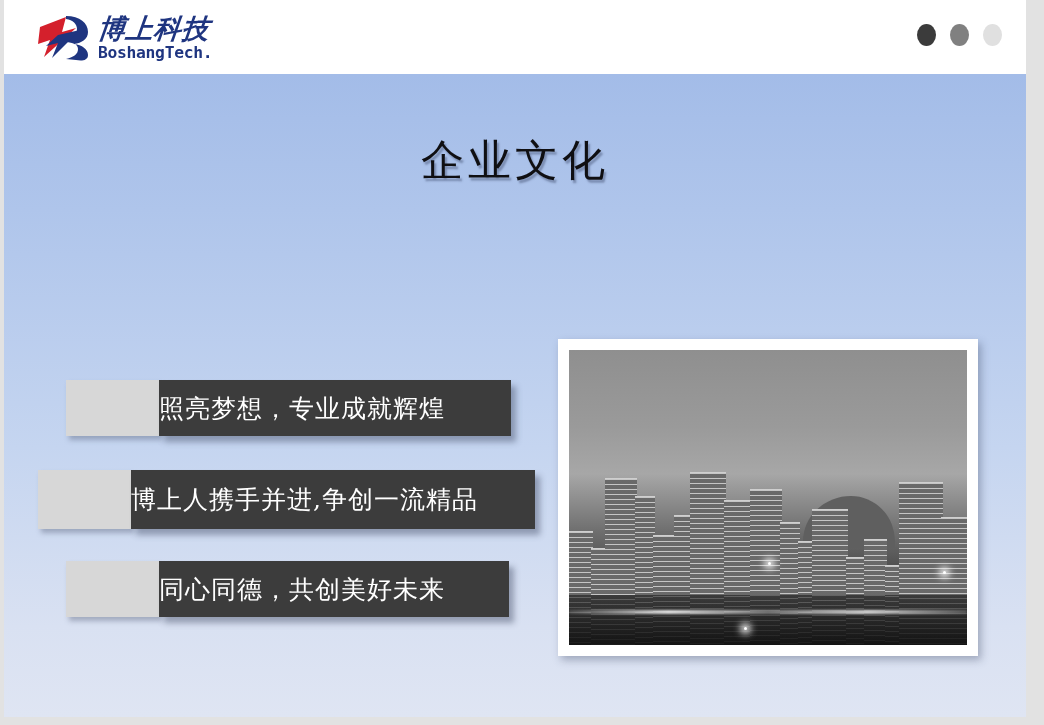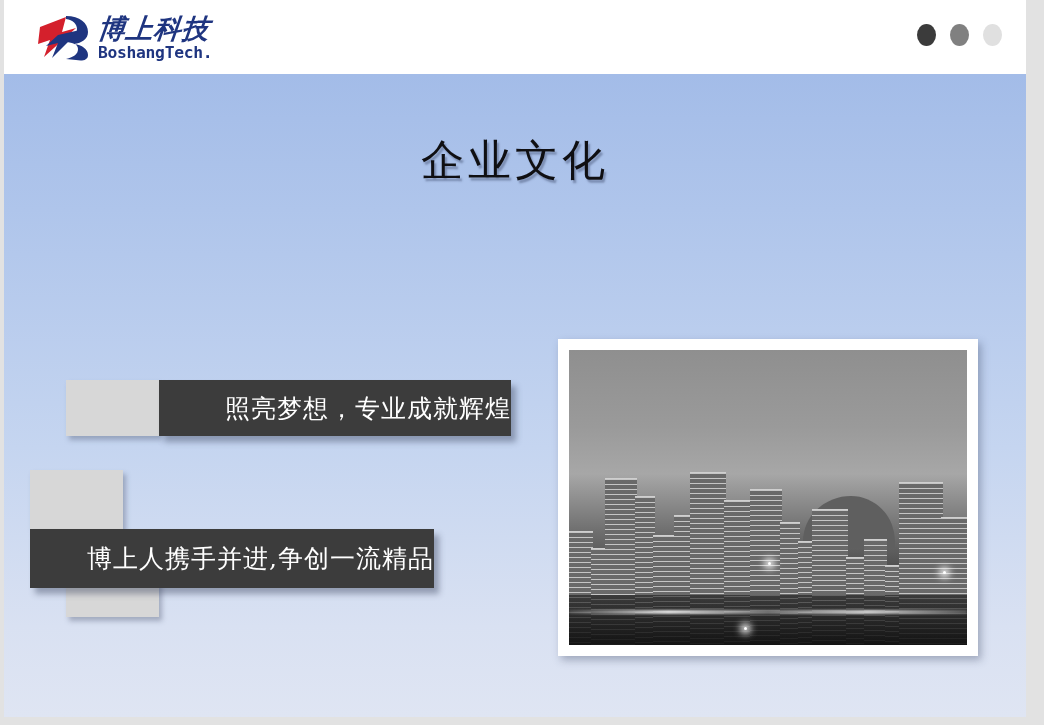--- a/index.html
+++ b/index.html
@@ -131,34 +131,34 @@
     white-space: nowrap;
   }
 
   
   .slogan-row {
     position: absolute;
     display: flex;
     align-items: stretch;
   }
   #slogan-row-0 { left: 62px; top: 306px; }
-  #slogan-row-1 { left: 26px; top: 396px; flex-direction: column; }
+  #slogan-row-1 { left: 34px; top: 396px; }
   #slogan-row-2 { left: 62px; top: 487px; }
 
   .slogan-chip {
     flex: 0 0 auto;
     background: #d7d7d7;
     box-shadow: 3px 4px 5px rgba(60,70,95,0.35);
   }
   .slogan-bar {
     flex: 0 0 auto;
     background: #3c3c3c;
     display: flex;
     align-items: center;
-    justify-content: flex-end;
+    justify-content: flex-start;
     box-shadow: 5px 6px 6px rgba(55,65,90,0.42);
     position: relative;
     z-index: 2;
   }
   .slogan-text {
     font-family: "DejaVu Serif", serif;
     color: #ffffff;
     font-size: 25px;
     letter-spacing: 1px;
     white-space: nowrap;
@@ -295,20 +295,23 @@
 
       <div class="slogan-row" id="slogan-row-1">
         <div class="slogan-chip"></div>
         <div class="slogan-bar">
           <span class="slogan-text">博上人携手并进,争创一流精品</span>
         </div>
       </div>
 
       <div class="slogan-row" id="slogan-row-2">
         <div class="slogan-chip"></div>
+        <div class="slogan-bar">
+          <span class="slogan-text">同心同德，共创美好未来</span>
+        </div>
       </div>
 
       <div id="photo-frame">
         <div id="photo-inner">
           <div id="hill-mound"></div>
           <div class="sky-row" id="sky-buildings">
             <div class="bldg" style="left:0%;   width:6%;  height:52%;"></div>
             <div class="bldg" style="left:5.5%; width:4%;  height:44%;"></div>
             <div class="bldg" style="left:9%;   width:8%;  height:76%;"></div>
             <div class="bldg" style="left:16.5%;width:5%;  height:68%;"></div>

